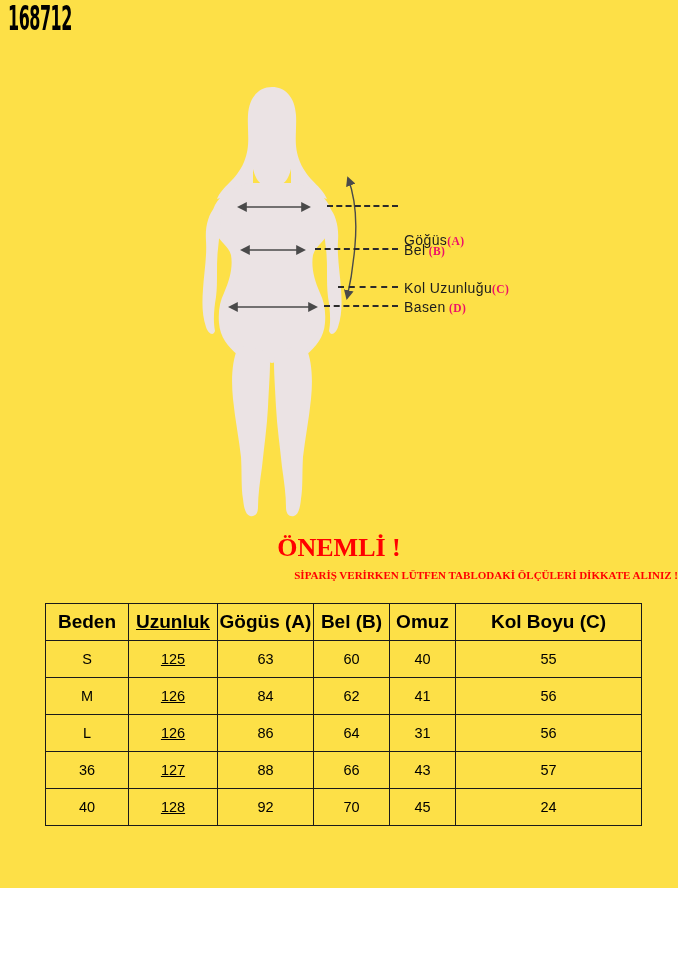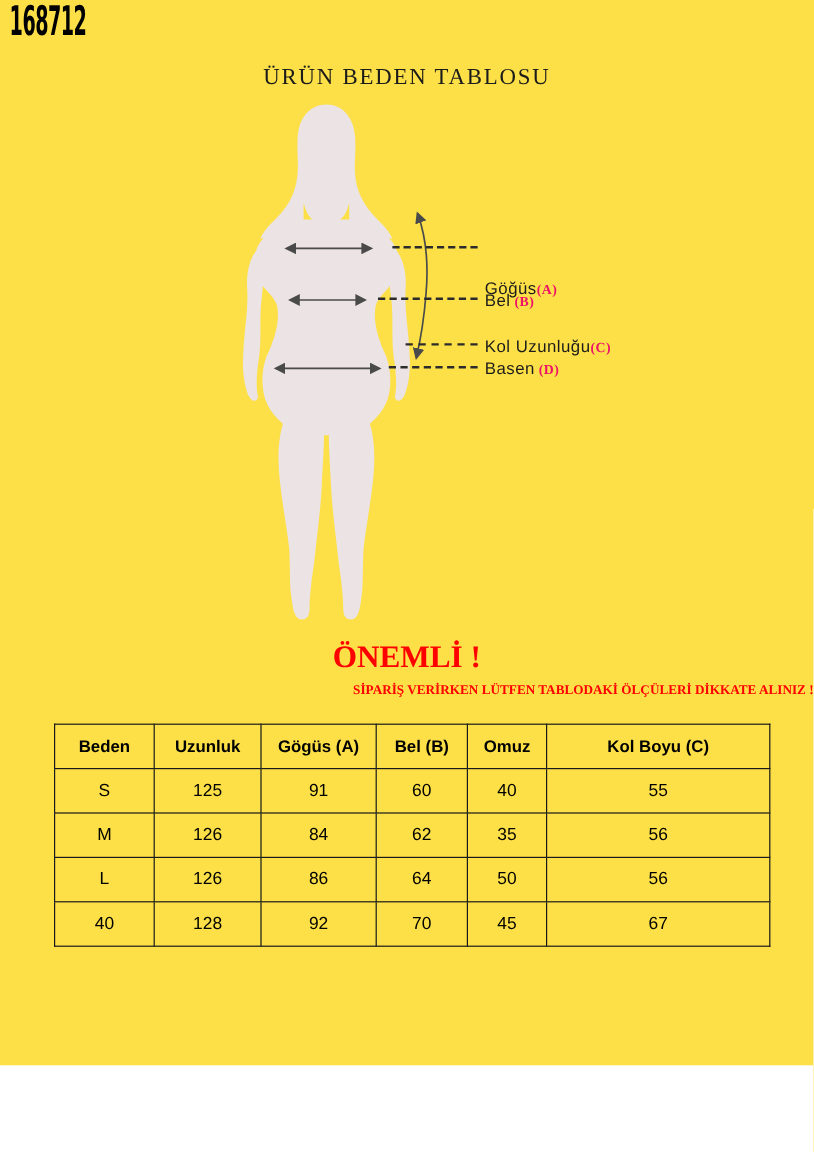--- a/index.html
+++ b/index.html
@@ -36,41 +36,40 @@
   .warn-heading{position:absolute;left:0;top:533px;width:100%;text-align:center;
     font-family:"Liberation Serif",serif;font-weight:bold;font-size:26px;}
   .warn-subheading{position:absolute;left:0;top:569px;width:100%;text-align:right;
     font-family:"Liberation Serif",serif;font-weight:bold;font-size:11px;}
 
   
   table.size-table{position:absolute;left:45px;top:603px;width:590px;
     border-collapse:collapse;table-layout:fixed;}
   .size-table th,.size-table td{border:1px solid #1a1a1a;text-align:center;
     vertical-align:middle;height:36px;padding:0;color:#000;}
-  .size-table th{font-size:14px;font-weight:bold;}
+  .size-table th{font-size:19px;font-weight:bold;}
   .size-table td{font-size:14.5px;font-weight:normal;}
   .size-table th:nth-child(1),.size-table td:nth-child(1){width:82px;}
-  .size-table th:nth-child(2),.size-table td:nth-child(2){width:88px;}
+  .size-table th:nth-child(2),.size-table td:nth-child(2){width:88px;text-decoration:underline;}
   .size-table th:nth-child(3),.size-table td:nth-child(3){width:95px;text-align:center;}
   .size-table th:nth-child(4),.size-table td:nth-child(4){width:75px;}
   .size-table th:nth-child(5),.size-table td:nth-child(5){width:65px;}
   .size-table th:nth-child(6),.size-table td:nth-child(6){width:185px;}
 
   
   .hscrollbar{position:absolute;left:7px;top:949px;width:591px;height:8px;
     background:#d9d9d9;border-radius:4px;}
 </style>
 </head>
 <body>
 
 <div class="page">
 
   <div class="product-code">168712</div>
 
-  <div class="page-title">ÜRÜN BEDEN TABLOSU</div>
 
   <svg class="figure-svg" width="195" height="440" viewBox="0 0 195 440" aria-hidden="true">
     <defs>
       <marker id="arr" viewBox="0 0 10 10" refX="8" refY="5" markerWidth="7" markerHeight="7" orient="auto-start-reverse">
         <path d="M0,0 L10,5 L0,10 z" fill="#4a4a4a"></path>
       </marker>
     </defs>
     <g fill="#ebe3e4" stroke="none">
 
       <path d="M74,2 C61,2 51,12 50,30 C49,47 53,60 46,77 C38,96 24,101 19,114
@@ -145,47 +144,55 @@
           <th>Gögüs (A)</th>
           <th>Bel (B)</th>
           <th>Omuz</th>
           <th>Kol Boyu (C)</th>
         </tr>
       </thead>
     <tbody>
         <tr>
           <td>S</td>
           <td>125</td>
-          <td>91</td>
+          <td>63</td>
           <td>60</td>
           <td>40</td>
           <td>55</td>
         </tr>
         <tr>
           <td>M</td>
           <td>126</td>
           <td>84</td>
           <td>62</td>
-          <td>35</td>
+          <td>41</td>
           <td>56</td>
         </tr>
         <tr>
           <td>L</td>
           <td>126</td>
           <td>86</td>
           <td>64</td>
-          <td>50</td>
+          <td>31</td>
           <td>56</td>
+        </tr>
+        <tr>
+          <td>36</td>
+          <td>127</td>
+          <td>88</td>
+          <td>66</td>
+          <td>43</td>
+          <td>57</td>
         </tr>
         <tr>
           <td>40</td>
           <td>128</td>
           <td>92</td>
           <td>70</td>
           <td>45</td>
-          <td>67</td>
+          <td>24</td>
         </tr>
       </tbody>
   </table>
 
   <div class="hscrollbar"></div>
 
 </div>
 
 </body></html>

